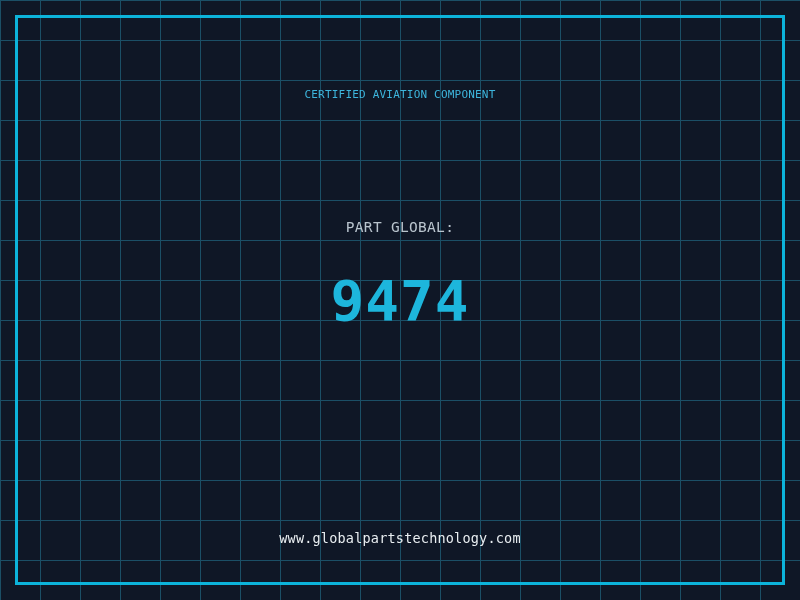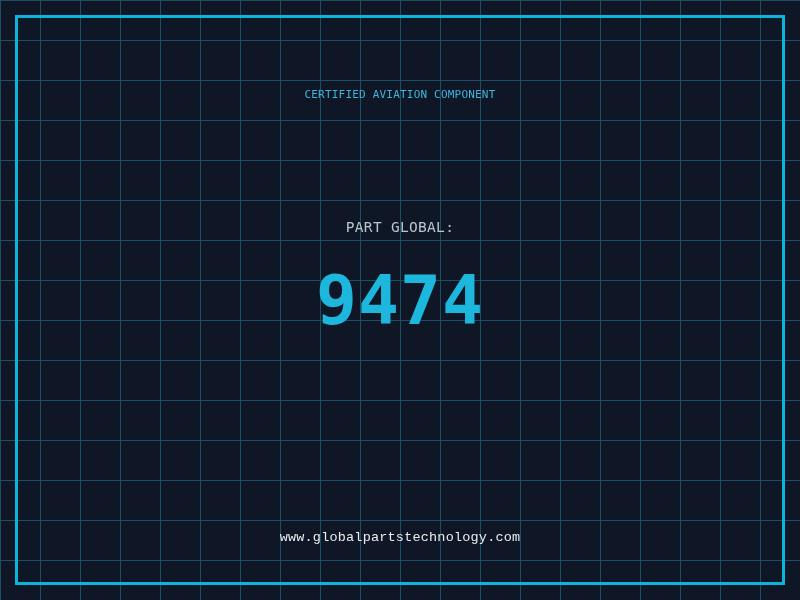--- a/index.html
+++ b/index.html
@@ -55,32 +55,31 @@
     margin-top: 8px;
   }
   .part-label {
     top: 219px;
     font-size: 14.5px;
     letter-spacing: 0.3px;
     color: var(--label-text);
   }
   .part-number {
     top: 264px;
-    font-size: 68px;
+    font-size: 56px;
     line-height: 74px;
     font-weight: bold;
     letter-spacing: 1px;
     color: var(--number-text);
   }
   .website {
     top: 530px;
     font-size: 13.5px;
     letter-spacing: 0.2px;
     color: var(--url-text);
-    font-family: Liberation Mono, monospace;
   }
 </style>
 </head>
 <body>
 
 <div class="screen">
   <div class="frame"></div>
 
 
   <div class="text-line subtitle">CERTIFIED AVIATION COMPONENT</div>

